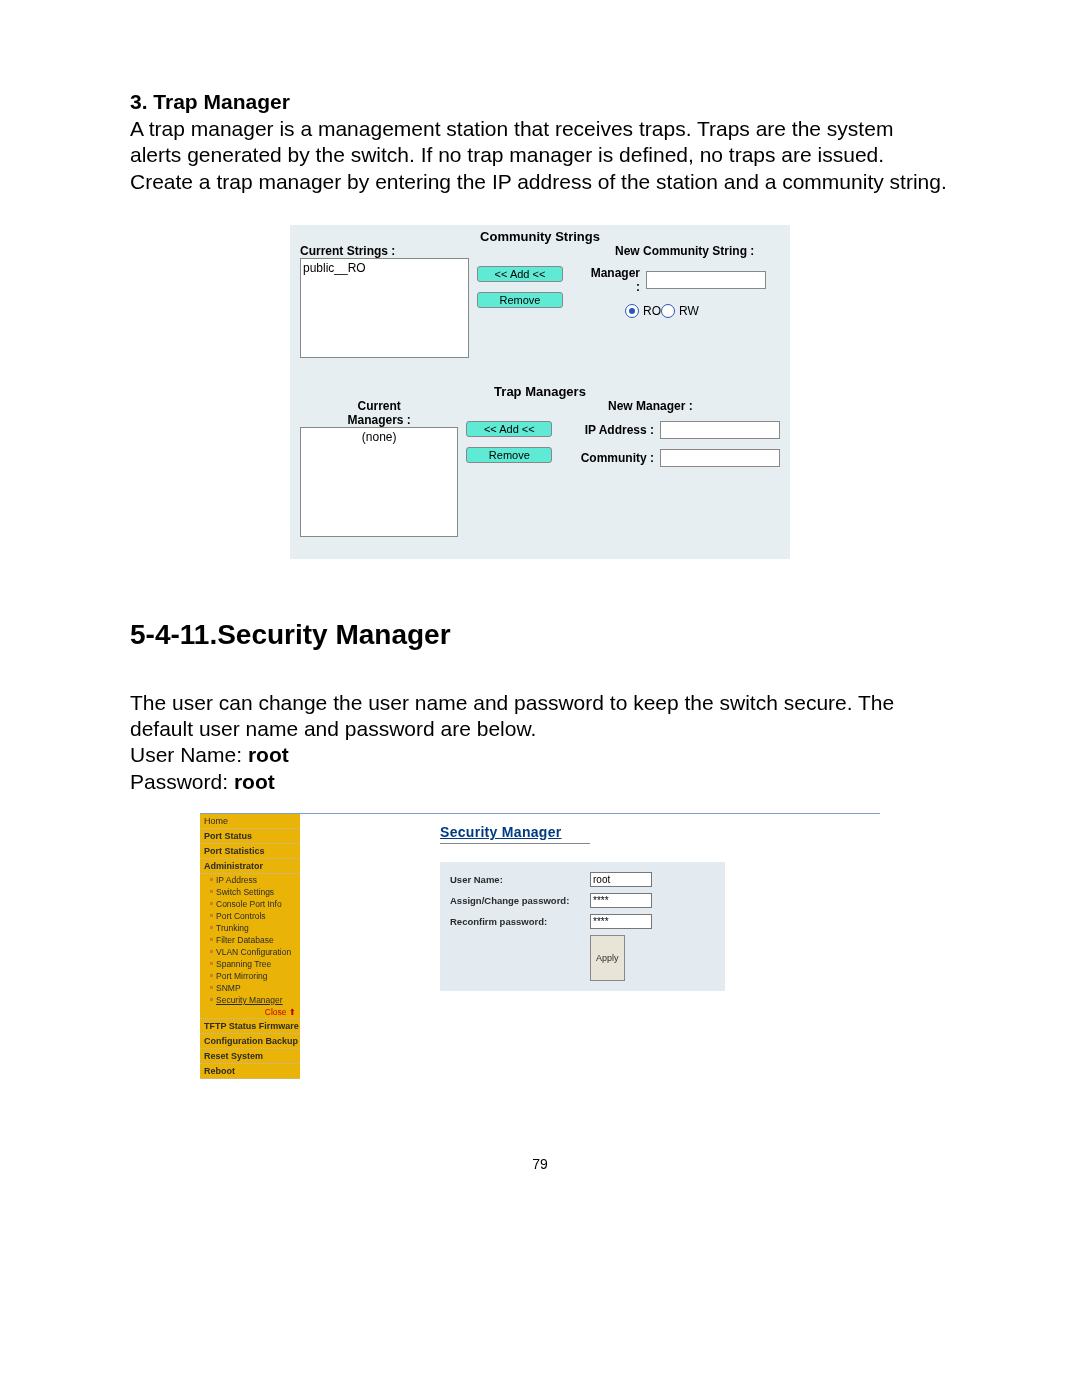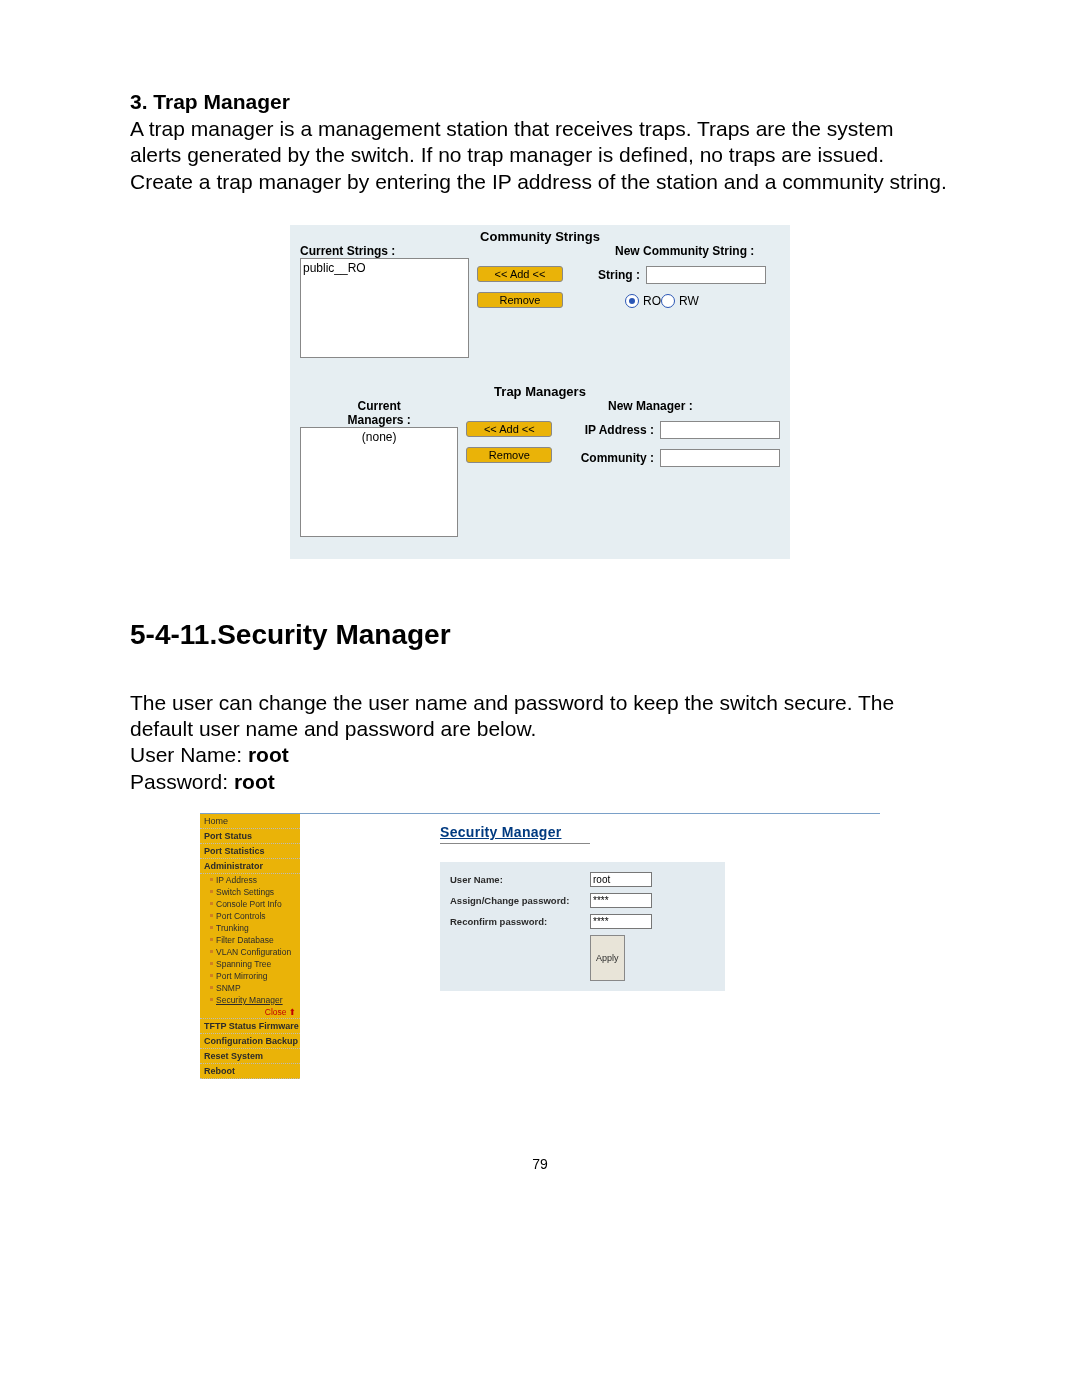--- a/index.html
+++ b/index.html
@@ -66,21 +66,21 @@
     border:1px solid #888;
     height: 100px;
     font-size:12px;
     padding:2px;
     box-sizing:border-box;
     overflow:hidden;
   }
   .listbox.tall { height: 110px; }
   .smallbtn {
     display:inline-block;
-    background:#eab308;
+    background:#5eead4;
     border:1px solid #888;
     border-radius:3px;
     font-size:11px;
     padding:1px 6px;
     cursor:default;
     text-align:center;
     width:72px;
   }
   .txt {
     background:#fff;
@@ -206,21 +206,21 @@
             <div>public__RO</div>
           </div>
         </div>
         <div class="col-mid">
           <span class="smallbtn">&lt;&lt; Add &lt;&lt;</span>
           <span class="smallbtn">Remove</span>
         </div>
         <div class="col-right">
           <div class="new-head">New Community String :</div>
           <div class="field-row">
-            <span class="lbl" style="width:55px;">String :</span>
+            <span class="lbl" style="width:55px;">Manager :</span>
             <input class="txt" value="" style="">
           </div>
           <div class="field-row" style="padding-left:40px; gap:0;">
             <span class="radio-dot">
               <span class="radio-circle sel"></span>
               <span>RO</span>
             </span>
             <span class="radio-dot">
               <span class="radio-circle"></span>
               <span>RW</span>

